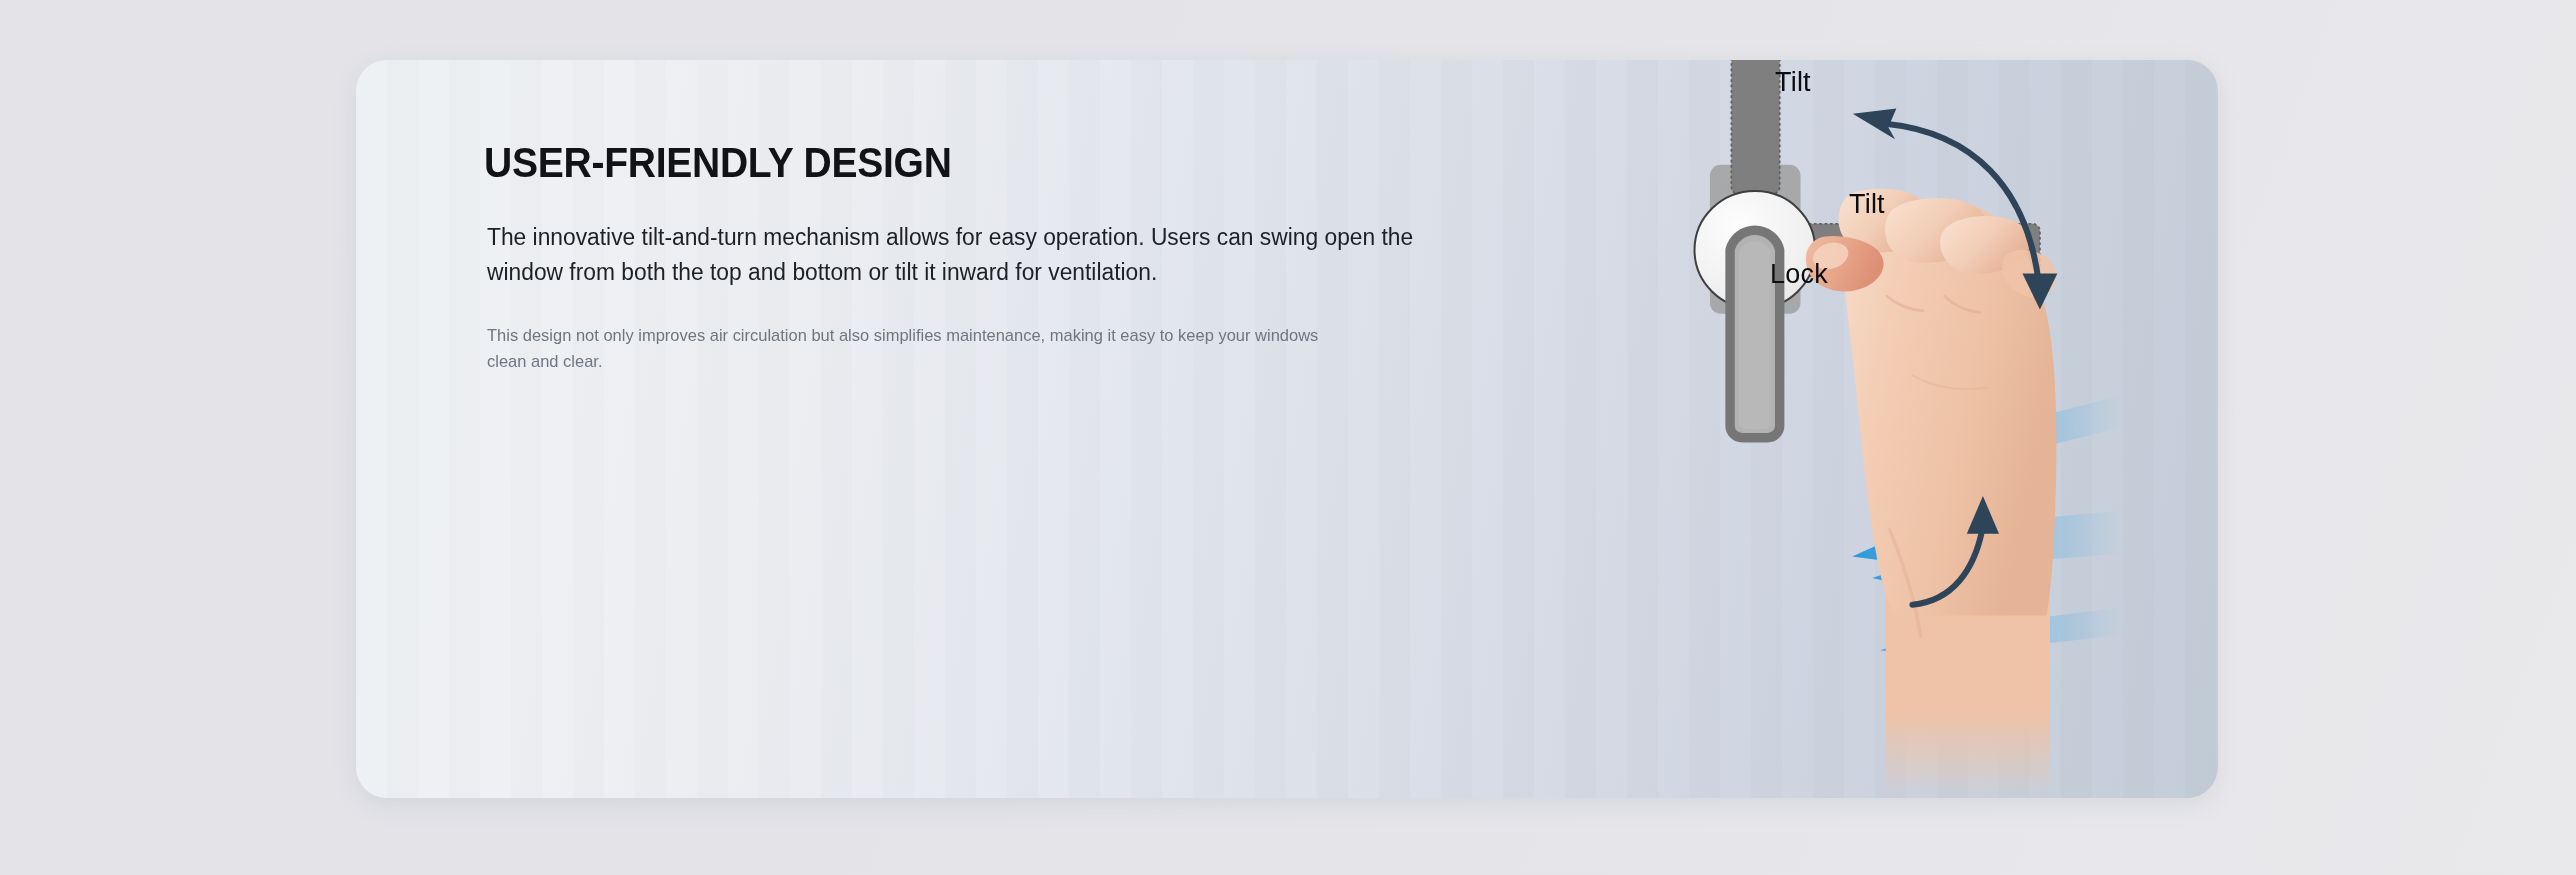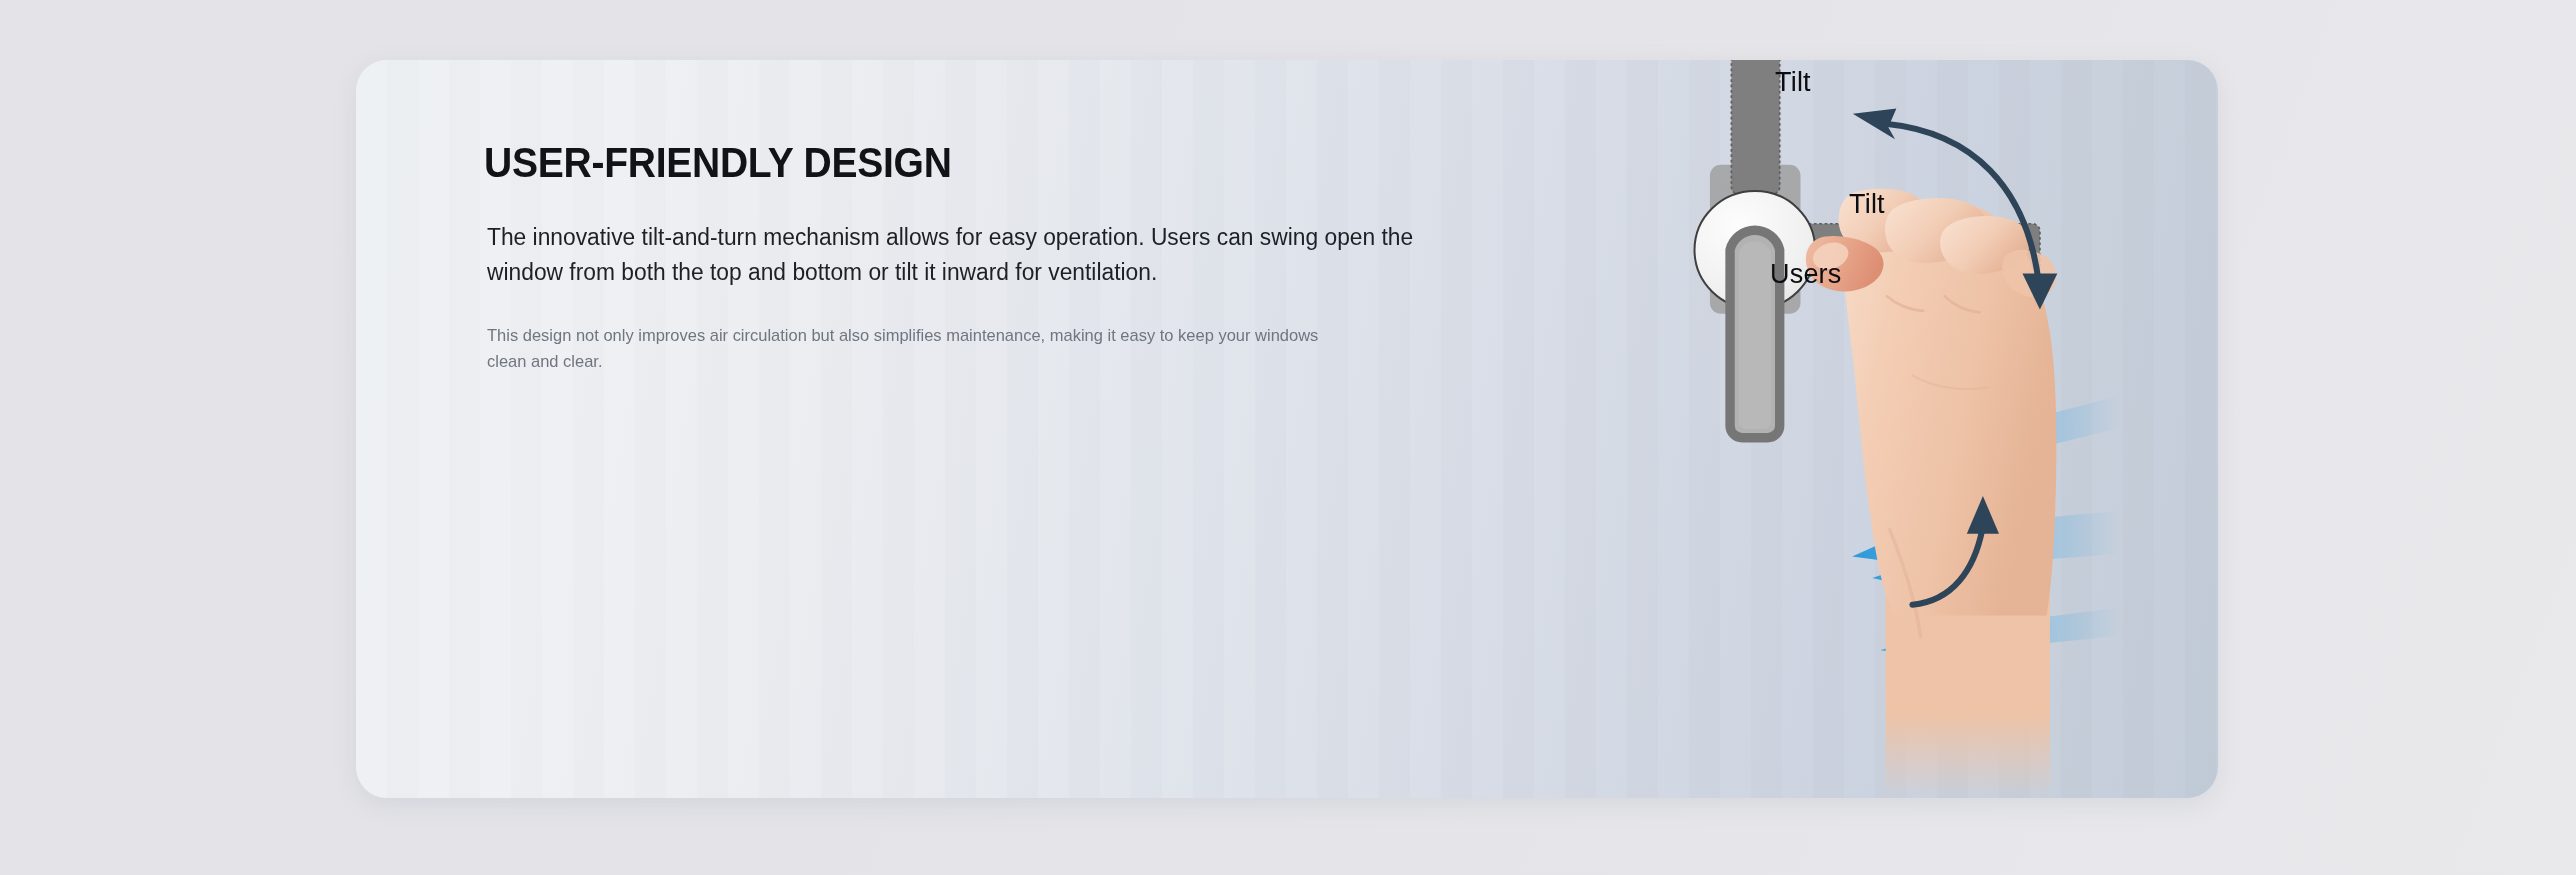--- a/index.html
+++ b/index.html
@@ -288,17 +288,17 @@
       <g>
         <path d="M 700,812 C 760,806 792,760 804,700" fill="none" stroke="#2e4459" stroke-width="9" stroke-linecap="round"></path>
         <path d="M 781,706 L 829,706 L 805,650 Z" fill="#2e4459"></path>
       </g>
     </svg>
 
     <div id="label-tilt" class="label-txt">Tilt</div>
 
     <div id="label-open" class="label-txt">Tilt</div>
 
-    <div id="label-lock" class="label-txt">Users</div>
+    <div id="label-lock" class="label-txt">Lock</div>
   </div>
 
 </div>
 
 
 </body></html>

